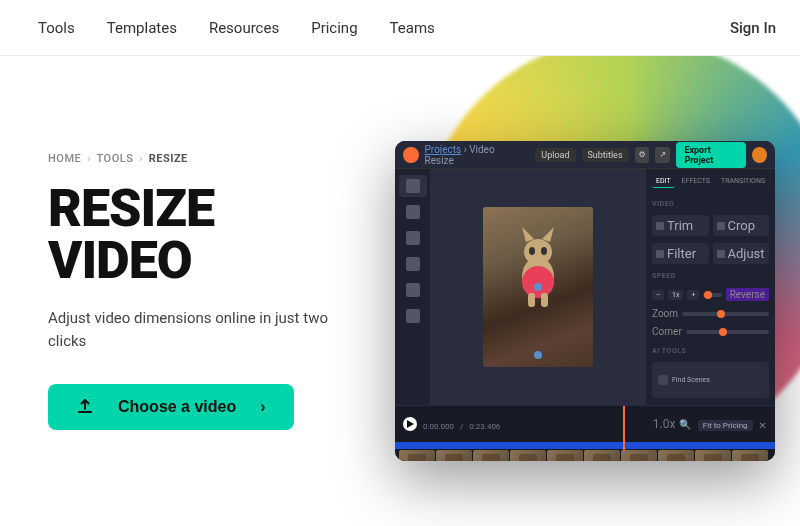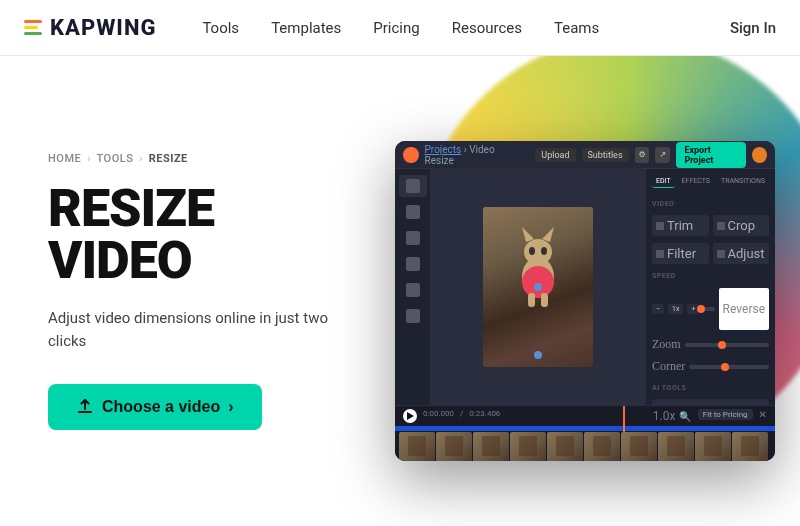--- a/index.html
+++ b/index.html
@@ -117,21 +117,21 @@
     .page-subtext {
       font-size: 15px;
       color: #444;
       line-height: 1.5;
       margin-bottom: 32px;
       max-width: 280px;
     }
     .cta-button {
       display: inline-flex;
       align-items: center;
-      gap: 8px;
+      gap: 24px;
       background: #00d4aa;
       color: #111;
       font-size: 16px;
       font-weight: 700;
       padding: 14px 28px;
       border-radius: 8px;
       cursor: pointer;
       width: fit-content;
       border: none;
     }
@@ -399,33 +399,33 @@
       position: absolute;
       right: 10px;
       top: 50%;
       transform: translateY(-50%);
       width: 8px;
       height: 8px;
       background: #ff6b35;
       border-radius: 50%;
     }
     .reverse-btn {
-      font-size: 12px;
+      font-size: 10px;
       color: #888;
-      background: #ffffff;
-      padding: 14px 4px;
+      background: #4c1d95;
+      padding: 1px 4px;
       border-radius: 2px;
     }
     .zoom-row {
       display: flex;
       align-items: center;
       gap: 4px;
       margin-top: 3px;
     }
-    .zoom-label { font-size: 12px; color: #888; font-family: Liberation Serif, serif; }
+    .zoom-label { font-size: 10px; color: #888; }
     .zoom-slider {
       flex: 1;
       height: 4px;
       background: #3a3d4e;
       border-radius: 2px;
       position: relative;
     }
     .zoom-slider::after {
       content: '';
       position: absolute;
@@ -467,24 +467,24 @@
       height: 56px;
       background: #181a26;
       border-top: 1px solid #2a2d3e;
       position: absolute;
       bottom: 0;
       left: 0;
       right: 0;
     }
     .timeline-controls {
       display: flex;
-      align-items: flex-start;
+      align-items: flex-end;
       gap: 6px;
-      padding: 3px 8px;
-      border-bottom: 5px solid #1d4ed8;
+      padding: 11px 8px;
+      border-bottom: 7px solid #1d4ed8;
     }
     .play-btn {
       width: 14px;
       height: 14px;
       background: #fff;
       border-radius: 50%;
       display: flex;
       align-items: center;
       justify-content: center;
     }
@@ -564,33 +564,25 @@
       left: 60%;
       width: 2px;
       height: 100%;
       background: #ff6b35;
     }
   </style>
 </head>
 <body>
 
 <nav class="navbar">
-  <div class="logo-area">
-    <div class="logo-icon">
-      <span class="bar1"></span>
-      <span class="bar2"></span>
-      <span class="bar3"></span>
-    </div>
-    <span class="logo-text">KAPWING</span>
-  </div>
   <div class="nav-links">
     <span class="nav-link">Tools</span>
     <span class="nav-link">Templates</span>
+    <span class="nav-link">Resources</span>
     <span class="nav-link">Pricing</span>
-    <span class="nav-link">Resources</span>
     <span class="nav-link">Teams</span>
   </div>
   <span class="sign-in">Sign In</span>
 </nav>
 
 <div class="main">
 
   <div class="left-panel">
     <div class="breadcrumb">
       <span class="breadcrumb-item">HOME</span>

